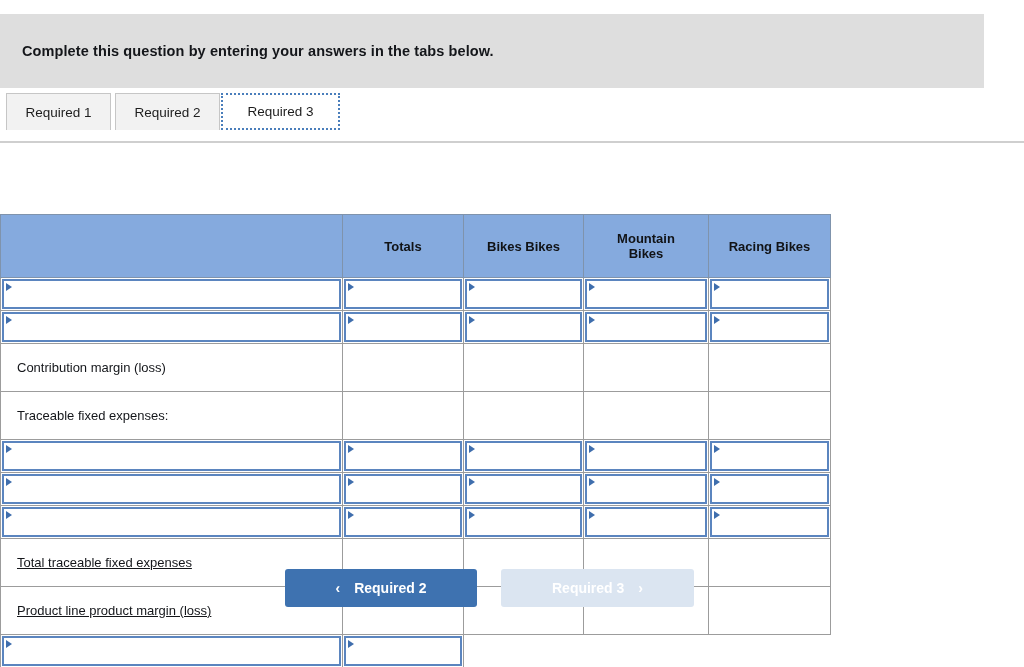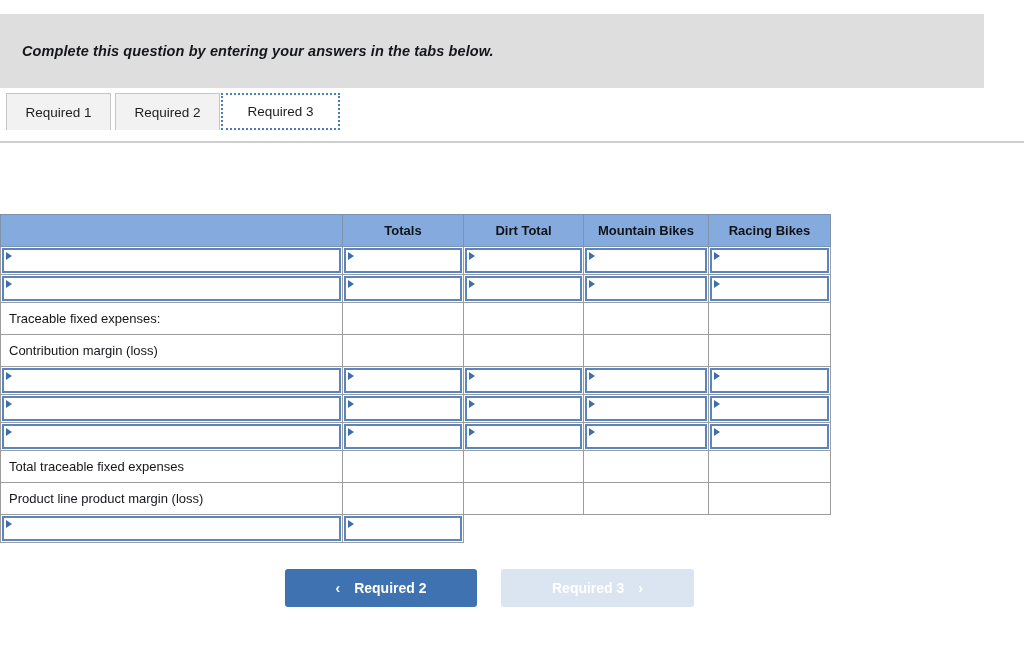--- a/index.html
+++ b/index.html
@@ -27,21 +27,20 @@
     box-sizing: border-box;
   }
   .gray-banner-text {
     position: absolute;
     left: 22px;
     top: 29px;
     font-size: 14.5px;
     font-weight: bold;
     color: #14161a;
     letter-spacing: 0.1px;
-    font-style: italic;
   }
 
   
   .tabstrip {
     position: absolute;
     left: 0;
     top: 92px;
     width: 1024px;
     height: 51px;
   }
@@ -102,21 +101,21 @@
     position: absolute;
     left: 0;
     top: 214px;
     width: 830px;
     border-collapse: collapse;
     table-layout: fixed;
     font-size: 13px;
     color: #14161a;
   }
   .sheet td, .sheet th {
-    padding: 8px;
+    padding: 16px;
     margin: 0;
     height: 28px;
     box-sizing: border-box;
     border: 1px solid #9c9c9c;
     background: #ffffff;
     vertical-align: middle;
     font-weight: normal;
   }
   .sheet .hdr {
     background: #85aade;
@@ -129,21 +128,21 @@
   }
   .sheet .hdr.blank { background: #85aade; }
 
   .lbl {
     padding-left: 6px;
     text-align: left;
     white-space: nowrap;
   }
 
   
-  .rule-top { border-top: 1.6px solid #111111 !important; }
+  .rule-top { border-top: 1.6px solid #111111 !important; text-decoration: underline; }
 
   
   .void {
     border: none !important;
     background: #ffffff;
   }
 
   
   .dd {
     position: relative;
@@ -237,21 +236,21 @@
       <col style="width:342px">
       <col style="width:121px">
       <col style="width:120px">
       <col style="width:125px">
       <col style="width:122px">
     </colgroup>
     <thead>
       <tr>
         <th class="hdr blank"></th>
         <th class="hdr">Totals</th>
-        <th class="hdr">Dirt Total</th>
+        <th class="hdr">Bikes Bikes</th>
         <th class="hdr">Mountain Bikes</th>
         <th class="hdr">Racing Bikes</th>
       </tr>
     </thead>
     <tbody id="sheet-body">
         <tr>
           <td class="dd">
             <div class="box">
               <div class="marker"></div>
             </div>
@@ -298,28 +297,28 @@
               <div class="marker"></div>
             </div>
           </td>
           <td class="dd">
             <div class="box">
               <div class="marker"></div>
             </div>
           </td>
         </tr>
         <tr>
+          <td class="lbl">Contribution margin (loss)</td>
+          <td class="cell"></td>
+          <td class="cell"></td>
+          <td class="cell"></td>
+          <td class="cell"></td>
+        </tr>
+        <tr>
           <td class="lbl">Traceable fixed expenses:</td>
-          <td class="cell"></td>
-          <td class="cell"></td>
-          <td class="cell"></td>
-          <td class="cell"></td>
-        </tr>
-        <tr>
-          <td class="lbl">Contribution margin (loss)</td>
           <td class="cell"></td>
           <td class="cell"></td>
           <td class="cell"></td>
           <td class="cell"></td>
         </tr>
         <tr>
           <td class="dd">
             <div class="box">
               <div class="marker"></div>
             </div>

